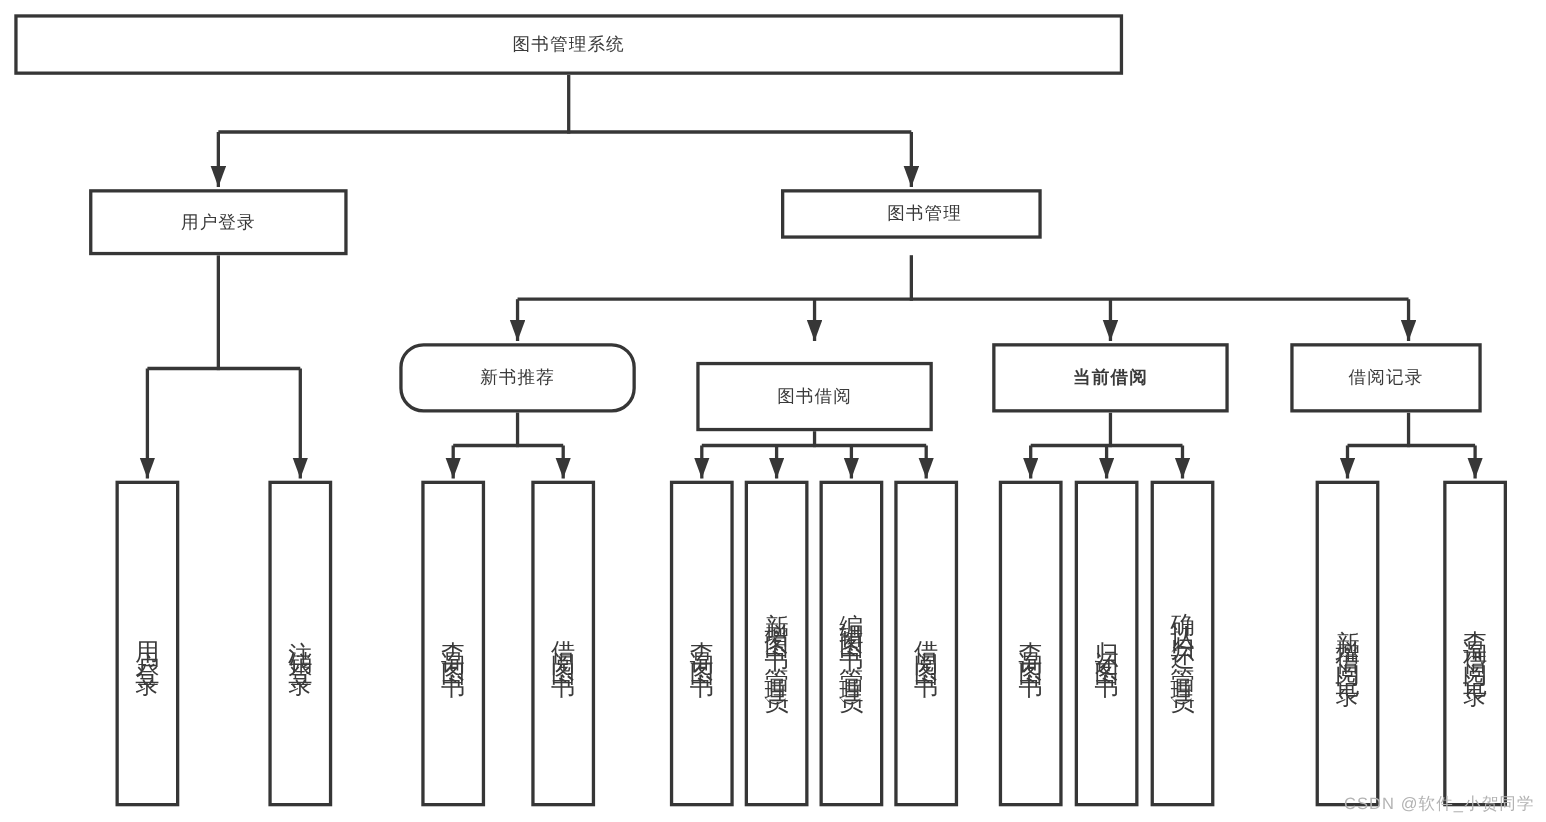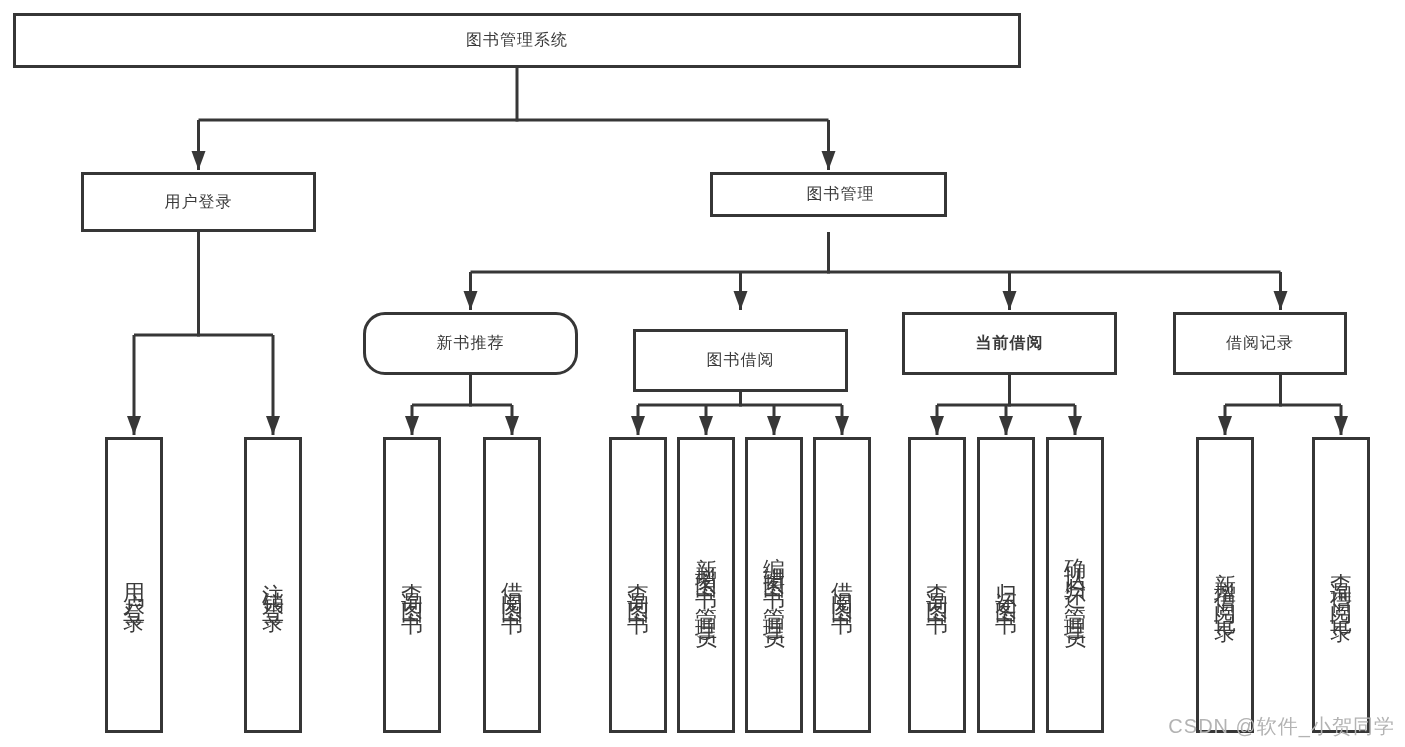--- a/index.html
+++ b/index.html
@@ -44,21 +44,21 @@
   .b-f01{left:105px;}  .b-f02{left:244px;}
   .b-f03{left:383px;}  .b-f04{left:483px;}
   .b-f05{left:609px;}  .b-f06{left:677px;}
   .b-f07{left:745px;}  .b-f08{left:813px;}
   .b-f09{left:908px;}  .b-f10{left:977px;}
   .b-f11{left:1046px;}
   .b-f12{left:1196px;} .b-f13{left:1312px;}
   #watermark{
     position:absolute;
     right:10px;bottom:7px;
-    font-size:20px;
+    font-size:15px;
     color:#b3b3b3;
     letter-spacing:1px;
     z-index:10;
     white-space:nowrap;
   }
 </style>
 </head>
 <body>
 
 <div id="canvas">

